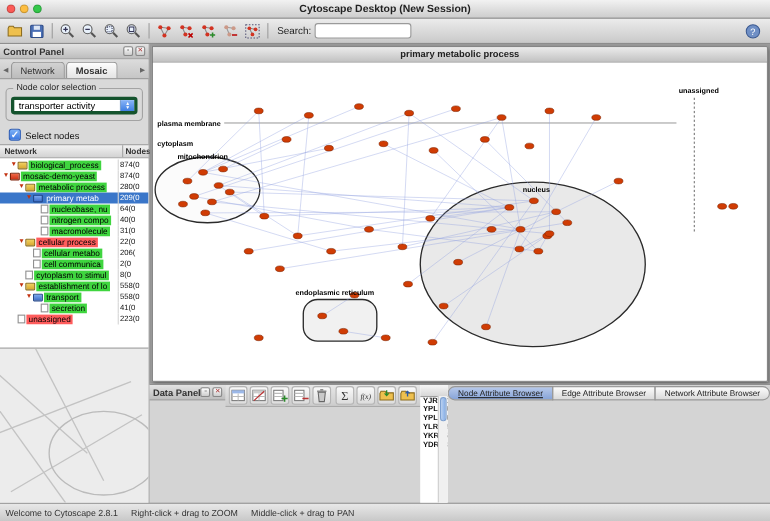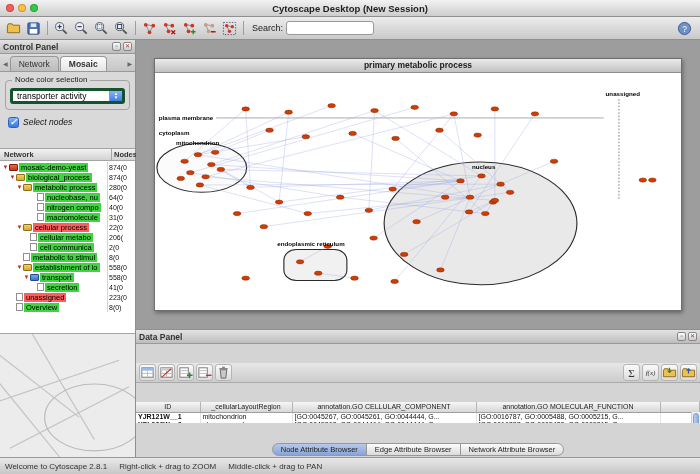--- a/index.html
+++ b/index.html
@@ -35,21 +35,21 @@
 .tab-scroll.right:after{content:"▶";}
 .cp-tab{font-size:8.5px;padding:2px 8px;border:1px solid #979797;border-bottom:none;border-radius:4px 4px 0 0;background:linear-gradient(#d2d2d2,#bcbcbc);color:#333;white-space:nowrap;}
 .cp-tab.active{background:linear-gradient(#fdfdfd,#e4e4e4);font-weight:bold;}
 .groupbox{margin:8px 5px 3px;border:1px solid #a3a3a3;border-radius:4px;position:relative;padding:7px 4px 5px;flex-shrink:0;}
 .group-title{position:absolute;top:-6px;left:6px;background:#d9d9d9;font-size:8px;color:#222;padding:0 3px;white-space:nowrap;}
 .combo{height:16px;background:#fff;border:3px solid #14532d;border-radius:3px;display:flex;align-items:center;overflow:hidden;}
 .combo-value{flex:1;font-size:8.5px;padding-left:4px;white-space:nowrap;overflow:hidden;}
 .combo-btn{width:13px;height:100%;background:linear-gradient(#8ab5f8,#3e7ee2);display:flex;flex-direction:column;align-items:center;justify-content:center;color:#fff;font-size:4.5px;line-height:4px;flex-shrink:0;border-left:1px solid #7a9fd0;}
 .combo-btn:before{content:"▲";}
 .combo-btn:after{content:"▼";}
-.check-row{display:flex;gap:4px;margin:4px 8px 20px;flex-shrink:0;font-style:italic;}
+.check-row{display:flex;align-items:center;gap:4px;margin:4px 8px 3px;flex-shrink:0;}
 .checkbox{width:11px;height:11px;border-radius:2.5px;background:linear-gradient(#7db2f7,#3a77e0);border:1px solid #2e5fb8;color:#fff;font-size:9px;line-height:9px;text-align:center;font-weight:bold;flex-shrink:0;}
 .checkbox:after{content:"✓";}
 .check-label{font-size:8.5px;color:#111;}
 .tree-header{height:13px;display:flex;background:linear-gradient(#f2f2f2,#d2d2d2);border-top:1px solid #a5a5a5;border-bottom:1px solid #a5a5a5;font-size:7.5px;font-weight:bold;color:#333;flex-shrink:0;}
 .th-network{flex:1;padding:1px 0 0 4px;}
 .th-nodes{width:24px;border-left:1px solid #a5a5a5;padding:1px 0 0 2px;}
 .tree{background:#fff;height:172px;overflow:hidden;flex-shrink:0;padding-top:1px;}
 .trow{display:flex;height:10px;align-items:center;}
 .trow.sel{background:#3a76c9;}
 .trow.sel .tlabel,.trow.sel .tcount{color:#fff;}
@@ -62,42 +62,42 @@
 .ticon.leaf{width:7px;height:8px;background:#fff;border:1px solid #909090;border-radius:0;}
 .tlabel{font-size:7.5px;white-space:nowrap;overflow:hidden;padding:0 2px;color:#000;line-height:9px;}
 .tlabel.g{background:#3fd53f;}
 .tlabel.r{background:#ff5c5c;}
 .tlabel.s{background:transparent;}
 .tcount{width:28px;flex-shrink:0;border-left:1px solid #d5d5d5;font-size:7px;padding-left:1px;white-space:nowrap;overflow:hidden;height:100%;display:flex;align-items:center;color:#111;}
 .preview{flex:1;border-top:1px solid #a5a5a5;background:#ececec;position:relative;overflow:hidden;}
 .preview svg{position:absolute;inset:0;width:100%;height:100%;}
 
 .right-col{flex:1;display:flex;flex-direction:column;min-width:0;}
-.desktop{flex:1;background:#9d9d9d;padding:18px;min-height:0;}
+.desktop{flex:1;background:#9d9d9d;padding:2px;min-height:0;}
 .inner-window{width:100%;height:100%;background:#fff;border:1px solid #6e6e6e;box-shadow:1px 2px 4px rgba(0,0,0,.35);display:flex;flex-direction:column;}
 .inner-titlebar{height:14px;background:linear-gradient(#ebebeb,#c2c2c2);border-bottom:1px solid #8e8e8e;font-size:8.5px;font-weight:bold;color:#222;text-align:center;line-height:13px;flex-shrink:0;}
 .canvas{flex:1;position:relative;background:#fff;min-height:0;}
 .canvas svg{position:absolute;inset:0;width:100%;height:100%;}
 .edge{stroke:#93a1e0;stroke-width:.6;opacity:.6;fill:none;}
 .nnode{fill:#d03c04;stroke:#7c2200;stroke-width:.5;}
 .rlabel{font-size:6.5px;font-weight:bold;fill:#000;font-family:"Liberation Sans",sans-serif;}
 
-.data-panel{height:128px;border-top:1px solid #8f8f8f;background:#d4d4d4;display:flex;flex-direction:column;flex-shrink:0;gap:19px;}
+.data-panel{height:108px;border-top:1px solid #8f8f8f;background:#d4d4d4;display:flex;flex-direction:row;flex-shrink:0;}
 .dp-toolbar{height:20px;background:linear-gradient(#e7e7e7,#cccccc);border-bottom:1px solid #aaa;display:flex;align-items:center;padding:0 3px;gap:2px;flex-shrink:0;}
 .dp-toolbar .tbtn{width:17px;height:17px;border:1px solid #b5b5b5;border-radius:3px;background:linear-gradient(#fafafa,#dcdcdc);}
 .dp-table{flex:1;background:#fff;overflow:hidden;position:relative;min-height:0;}
 table{border-collapse:collapse;table-layout:fixed;width:100%;}
 th{height:10px;background:linear-gradient(#f6f6f6,#d7d7d7);border-right:1px solid #b3b3b3;border-bottom:1px solid #9f9f9f;font-size:7px;font-weight:normal;color:#222;overflow:hidden;white-space:nowrap;padding:0 2px;text-align:center;}
 td{height:8px;line-height:8px;font-size:7px;color:#111;border-right:1px solid #e4e4e4;padding:0 2px;white-space:nowrap;overflow:hidden;}
 td.idcell{font-weight:bold;}
 .vscroll{position:absolute;right:0;top:10px;bottom:0;width:9px;background:#f0f0f0;border-left:1px solid #cfcfcf;}
 .vthumb{position:absolute;top:1px;left:1px;right:1px;height:22px;border-radius:4px;background:linear-gradient(90deg,#b9d1f2,#86aee6);border:1px solid #7da0d0;}
 .dp-tabs{height:15px;display:flex;align-items:center;justify-content:center;flex-shrink:0;background:#d4d4d4;}
 .seg{font-size:7.5px;padding:1px 8px;border:1px solid #989898;background:linear-gradient(#fcfcfc,#dadada);color:#222;margin-left:-1px;white-space:nowrap;}
-.seg:first-child{border-radius:8px 0 0 8px;margin-left:0;}
+.seg:first-child{border-radius:8px 0 0 8px;margin-left:0;text-decoration:underline;}
 .seg:last-child{border-radius:0 8px 8px 0;}
 .seg.active{background:linear-gradient(#b7c9ea,#87a4d8);}
 
 .statusbar{height:17px;background:linear-gradient(#e8e8e8,#c7c7c7);border-top:1px solid #979797;flex-shrink:0;font-size:8px;color:#333;display:flex;align-items:center;gap:12px;padding-left:5px;}
 .statusbar span{white-space:nowrap;}
 </style>
 </head>
 <body>
 
 <div class="window">
@@ -251,45 +251,54 @@
         <span class="checkbox"></span>
         <span class="check-label">Select nodes</span>
       </div>
       <div class="tree-header">
         <span class="th-network">Network</span>
         <span class="th-nodes">Nodes</span>
       </div>
       <div class="tree" id="tree">
           <div class="trow">
             <span class="tmain">
+              <span style="flex-shrink: 0; width: 9px;"></span>
+              <span class="arr">▼</span>
+              <span class="ticon folder"></span>
+              <span class="tlabel g">biological_process</span>
+            </span>
+            <span class="tcount">874(0</span>
+          </div>
+          <div class="trow">
+            <span class="tmain">
               <span style="flex-shrink: 0; width: 2px;"></span>
               <span class="arr">▼</span>
               <span class="ticon folder-red"></span>
               <span class="tlabel g">mosaic-demo-yeast</span>
             </span>
             <span class="tcount">874(0</span>
           </div>
           <div class="trow">
             <span class="tmain">
-              <span style="flex-shrink: 0; width: 9px;"></span>
-              <span class="arr">▼</span>
-              <span class="ticon folder"></span>
-              <span class="tlabel g">biological_process</span>
-            </span>
-            <span class="tcount">874(0</span>
-          </div>
-          <div class="trow">
-            <span class="tmain">
               <span style="flex-shrink: 0; width: 16px;"></span>
               <span class="arr">▼</span>
               <span class="ticon folder"></span>
               <span class="tlabel g">metabolic process</span>
             </span>
             <span class="tcount">280(0</span>
           </div>
+          <div class="trow sel">
+            <span class="tmain">
+              <span style="flex-shrink: 0; width: 23px;"></span>
+              <span class="arr">▼</span>
+              <span class="ticon folder-blue"></span>
+              <span class="tlabel s">primary metab</span>
+            </span>
+            <span class="tcount">209(0</span>
+          </div>
           <div class="trow">
             <span class="tmain">
               <span style="flex-shrink: 0; width: 30px;"></span>
               <span class="arr"></span>
               <span class="ticon leaf"></span>
               <span class="tlabel g">nucleobase, nu</span>
             </span>
             <span class="tcount">64(0</span>
           </div>
           <div class="trow">
@@ -335,21 +344,21 @@
               <span class="ticon leaf"></span>
               <span class="tlabel g">cell communica</span>
             </span>
             <span class="tcount">2(0</span>
           </div>
           <div class="trow">
             <span class="tmain">
               <span style="flex-shrink: 0; width: 16px;"></span>
               <span class="arr"></span>
               <span class="ticon leaf"></span>
-              <span class="tlabel g">metabolic to stimul</span>
+              <span class="tlabel g">cytoplasm to stimul</span>
             </span>
             <span class="tcount">8(0</span>
           </div>
           <div class="trow">
             <span class="tmain">
               <span style="flex-shrink: 0; width: 16px;"></span>
               <span class="arr">▼</span>
               <span class="ticon folder"></span>
               <span class="tlabel g">establishment of lo</span>
             </span>
@@ -374,29 +383,20 @@
             <span class="tcount">41(0</span>
           </div>
           <div class="trow">
             <span class="tmain">
               <span style="flex-shrink: 0; width: 9px;"></span>
               <span class="arr"></span>
               <span class="ticon leaf"></span>
               <span class="tlabel r">unassigned</span>
             </span>
             <span class="tcount">223(0</span>
-          </div>
-          <div class="trow">
-            <span class="tmain">
-              <span style="flex-shrink: 0; width: 9px;"></span>
-              <span class="arr"></span>
-              <span class="ticon leaf"></span>
-              <span class="tlabel g">Overview</span>
-            </span>
-            <span class="tcount">8(0)</span>
           </div>
         </div>
       <div class="preview">
         <svg viewBox="0 0 136 140" preserveAspectRatio="none">
           <g stroke="#9a9a9a" stroke-width="1.2" opacity=".5" fill="none">
             <path d="M-5 20 L80 95"></path>
               <path d="M30 -5 L95 120"></path>
               <path d="M-10 80 L120 30"></path>
             <path d="M10 130 L130 60"></path>
               <path d="M-5 50 L60 140"></path>

